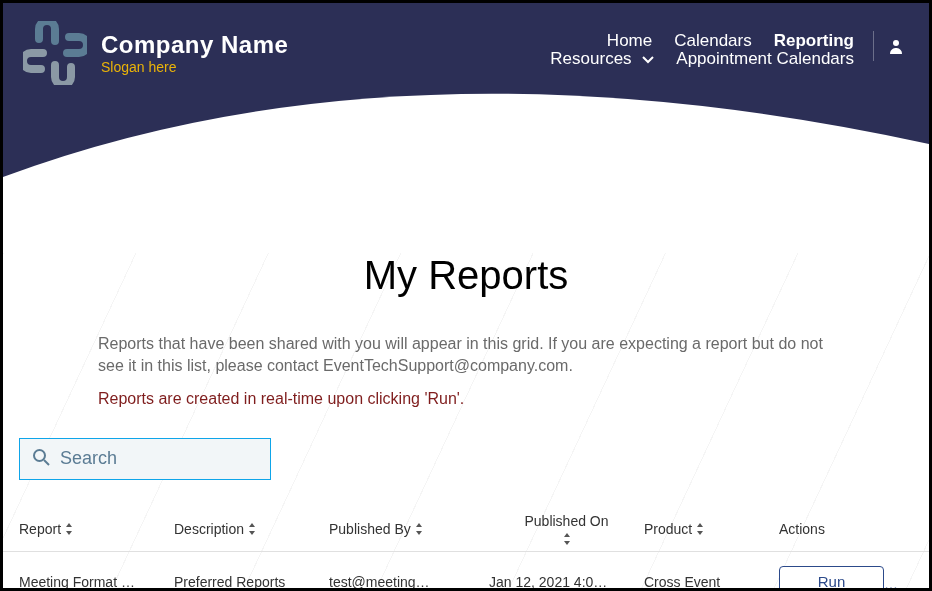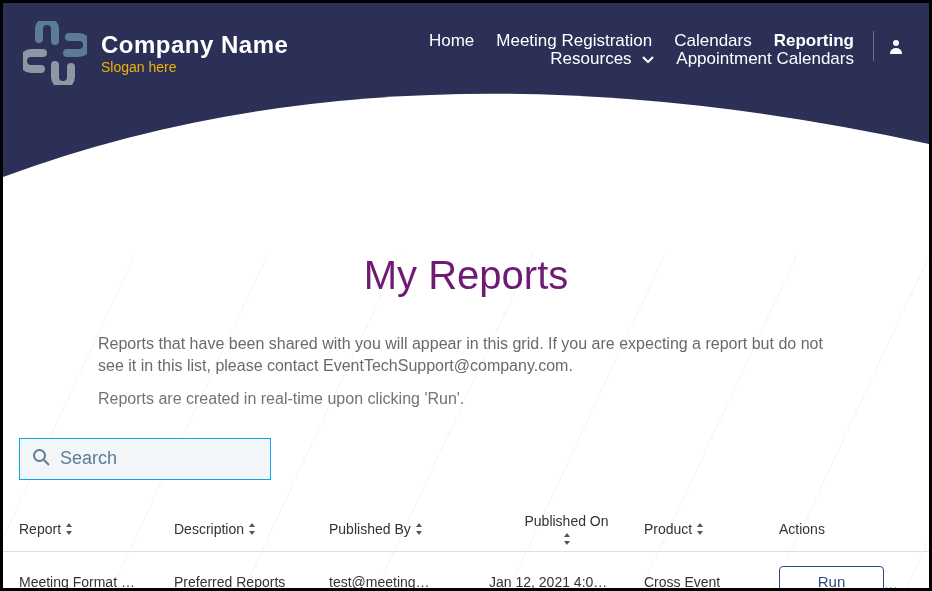--- a/index.html
+++ b/index.html
@@ -107,34 +107,34 @@
       color: #fff;
       cursor: pointer;
     }
     .content {
       padding: 0 0 0 0;
       position: relative;
     }
     .page-title {
       text-align: center;
       font-size: 40px;
-      color: #701a75;
+      color: #000000;
       font-weight: 400;
       margin-top: 75px;
       margin-bottom: 35px;
     }
     .page-desc {
       color: #6a6a6a;
       font-size: 16px;
       line-height: 1.4;
       padding: 0 95px;
       margin-bottom: 12px;
     }
     .page-desc2 {
-      color: #737373;
+      color: #7f1d1d;
       font-size: 16px;
       padding: 0 95px;
       margin-bottom: 30px;
     }
     .search-wrap {
       margin-left: 16px;
       width: 252px;
       height: 42px;
       border: 1px solid #0ea5e9;
       background: #f2f6f8;
@@ -246,21 +246,20 @@
       </g>
     </svg>
     <div class="logo-text">
       <div class="company">Company Name</div>
       <div class="slogan">Slogan here</div>
     </div>
   </div>
 
   <div class="nav">
     <span class="nav-item">Home</span>
-    <span class="nav-item">Meeting Registration</span>
     <span class="nav-item">Calendars</span>
     <span class="nav-item active">Reporting</span>
   </div>
   <div class="nav-row2">
     <span class="nav-item">
       <span>Resources</span>
       <span class="nav-chevron">
         <svg width="12" height="8" viewBox="0 0 12 8">
             <path d="M1 1 L6 6 L11 1" stroke="#fff" stroke-width="2" fill="none"></path>
           </svg>

